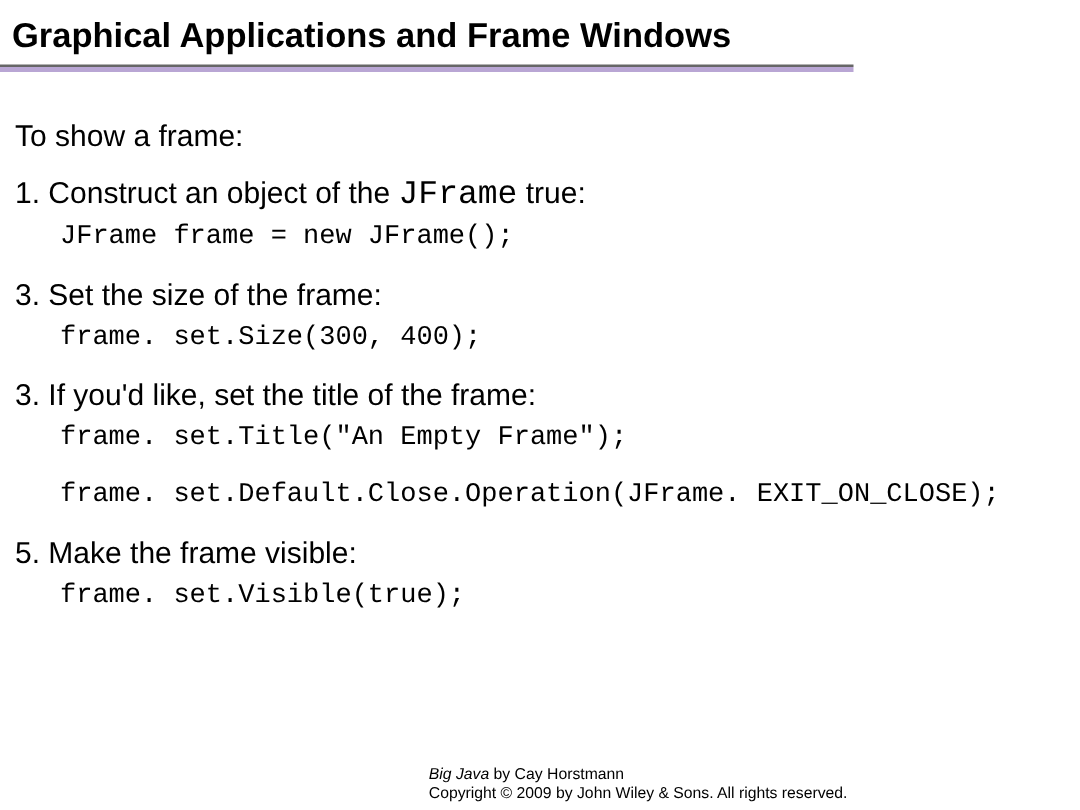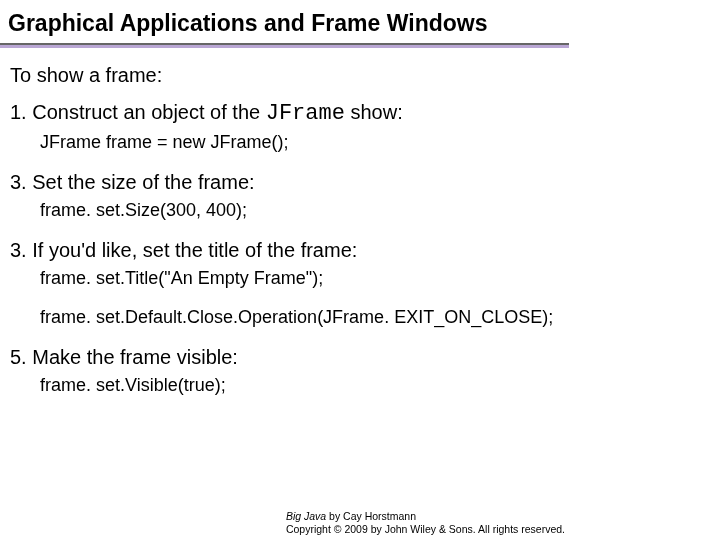--- a/index.html
+++ b/index.html
@@ -23,35 +23,36 @@
     font-weight: bold;
     padding: 10px 8px 6px 8px;
   }
   .rule {
     margin: 0 0 0 0;
     height: 5px;
     background: linear-gradient(to bottom, #666 0%, #666 40%, #b9a6d4 40%, #b9a6d4 100%);
   }
   .body {
     padding: 16px 10px 0 10px;
+    margin-top: 16px;
   }
   .lead {
     font-size: 20px;
     margin: 0 0 14px 0;
   }
   .step {
     font-size: 20px;
     margin: 0 0 6px 0;
   }
   .step .mono-inline {
     font-family: "Courier New", Courier, monospace;
     font-size: 22px;
   }
   .code {
-    font-family: Liberation Sans, sans-serif;
+    font-family: Liberation Mono, monospace;
     font-size: 18px;
     margin: 4px 0 18px 30px;
     white-space: pre;
   }
   .footer {
     position: absolute;
     right: 4px;
     bottom: 4px;
     text-align: left;
     font-size: 10.5px;
@@ -67,21 +68,21 @@
 <div class="slide">
 
   <div class="title">Graphical Applications and Frame Windows</div>
   <div class="rule"></div>
 
   <div class="body">
 
     <p class="lead">To show a frame:</p>
 
     <p class="step">
-      <span>1. Construct an object of the </span><span class="mono-inline">JFrame</span><span> show:</span>
+      <span>1. Construct an object of the </span><span class="mono-inline">JFrame</span><span> true:</span>
     </p>
     <div class="code">JFrame frame = new JFrame();</div>
 
     <p class="step">3. Set the size of the frame:</p>
     <div class="code">frame. set.Size(300, 400);</div>
 
     <p class="step">3. If you'd like, set the title of the frame:</p>
     <div class="code">frame. set.Title("An Empty Frame");</div>
 
     <div class="code">frame. set.Default.Close.Operation(JFrame. EXIT_ON_CLOSE);</div>

